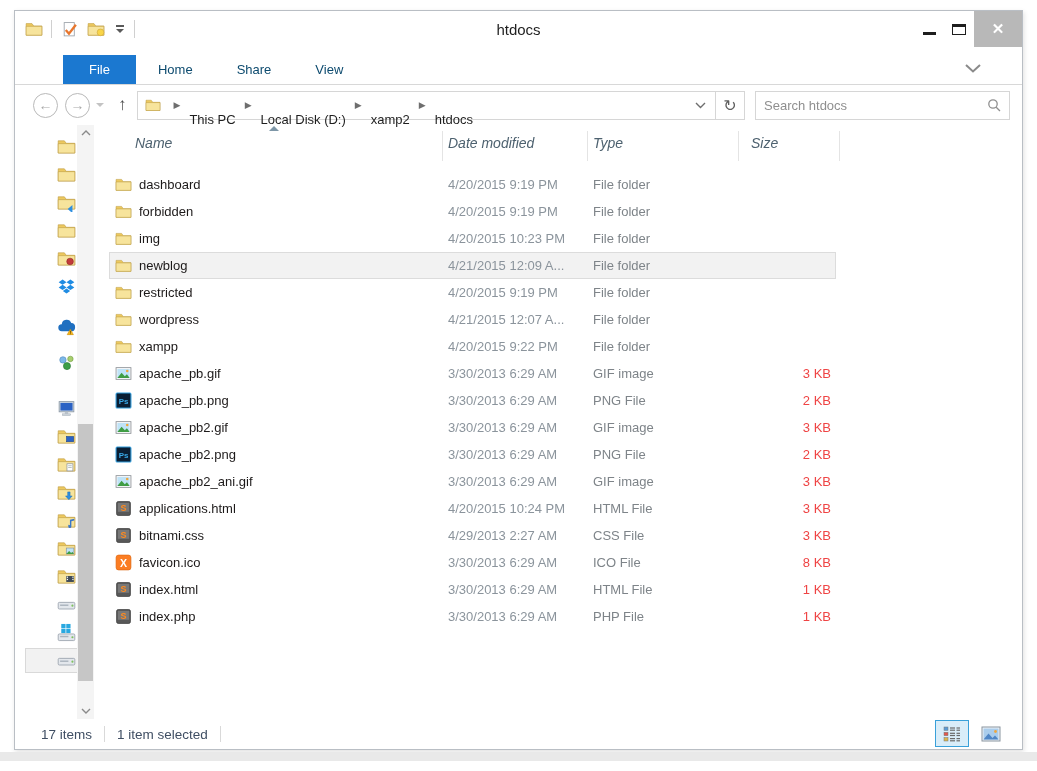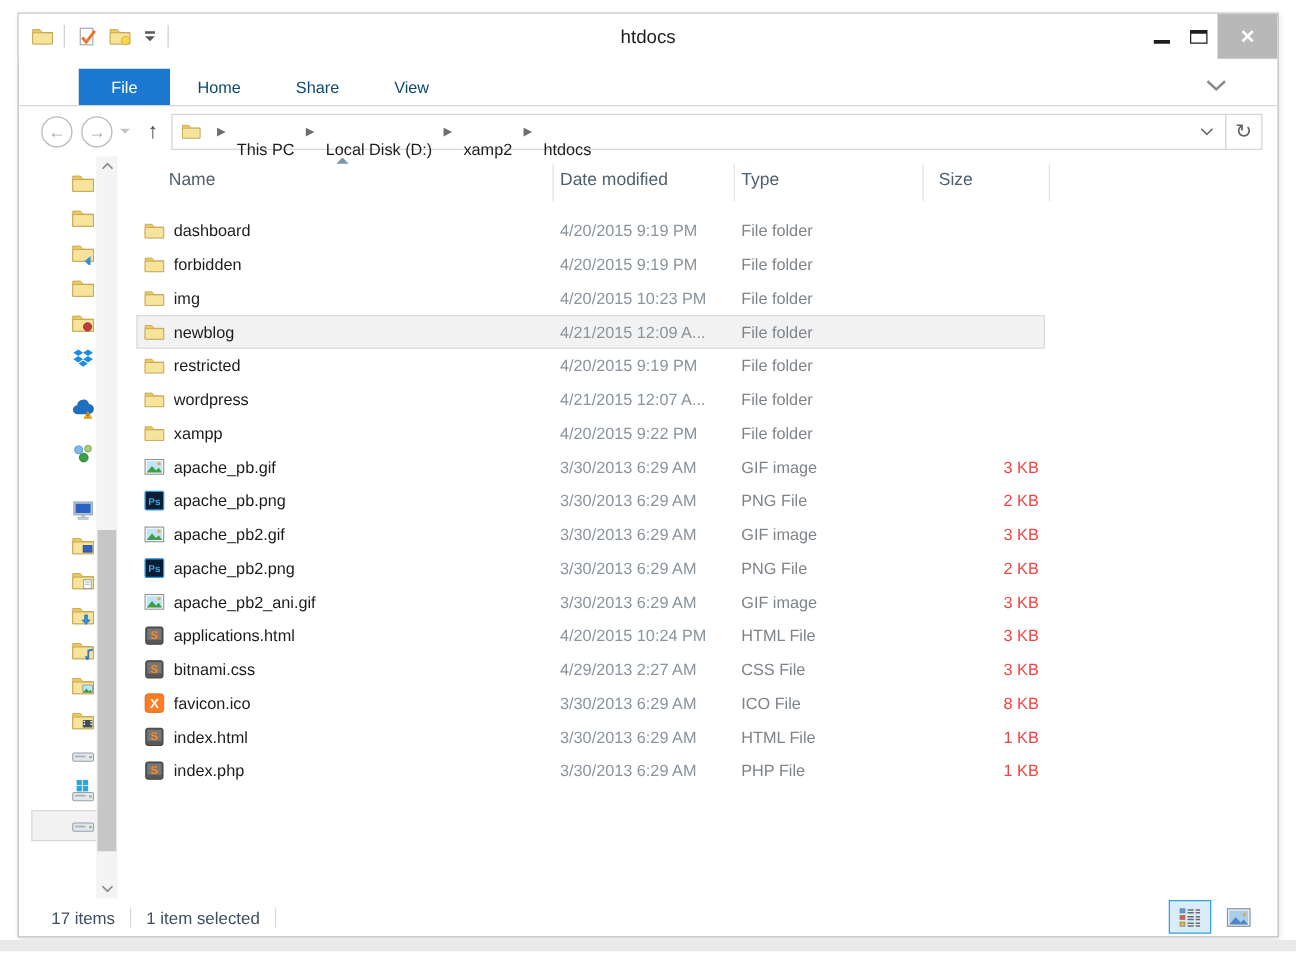--- a/index.html
+++ b/index.html
@@ -68,21 +68,21 @@
                                 background:#f2f2f2; border:1px solid #d9d9d9; }
   .side-item .sicon { position:relative; }
   .side-scroll { position:absolute; left:62px; top:0; width:17px; bottom:0; background:#f4f4f4; }
   .sb-arrow { position:absolute; left:0; width:17px; height:16px; display:flex; align-items:center; justify-content:center; color:#8a8a8a; }
   .sb-up { top:0; } .sb-down { bottom:0; }
   .sb-thumb { position:absolute; left:1px; width:15px; background:#c6c6c6; }
 
   
   .filelist { flex:1 1 auto; position:relative; font-size:13px; }
   .colheaders { position:absolute; left:0; top:6px; right:10px; height:30px; color:#4d616f; font-size:14px; }
-  .colheader { position:absolute; top:4px; }
+  .colheader { position:absolute; top:4px;font-style:italic; }
   .col-sep { position:absolute; top:0; width:1px; height:30px; background:#e4e4e4; }
   .sort-arrow { position:absolute; top:-5px; width:0; height:0; border-left:5px solid transparent; border-right:5px solid transparent; border-bottom:5px solid #7e97a8; }
   .rows { position:absolute; left:0; top:46px; right:0; }
   .frow { position:relative; height:27px; display:flex; align-items:center; }
   .frow .sel-box { position:absolute; left:8px; width:727px; top:0; bottom:0; background:#f2f2f2; border:1px solid #dcdcdc; }
   .frow .ficon { position:absolute; left:14px; width:17px; height:17px; }
   .frow .fname { position:absolute; left:38px; color:#1d1a1a; white-space:nowrap; }
   .frow .fdate { position:absolute; left:347px; color:#8b949c; white-space:nowrap; }
   .frow .ftype { position:absolute; left:492px; color:#7e8489; white-space:nowrap; }
   .frow .fsize { position:absolute; left:600px; width:130px; text-align:right; color:#ef4444; white-space:nowrap; }
@@ -189,20 +189,29 @@
             <span class="crumb-sep">▶</span>
             <span class="crumb">htdocs</span>
           </div>
         <div class="addr-chev">
           <svg width="11" height="7" viewBox="0 0 11 7">
               <polyline points="1,1 5.5,5.5 10,1" fill="none" stroke="#6e6e6e" stroke-width="1.4"></polyline>
             </svg>
         </div>
       </div>
       <div class="refresh-seg">↻</div>
+      <div class="searchbox">
+        <input placeholder="Search htdocs" style="">
+        <span>
+          <svg width="14" height="14" viewBox="0 0 14 14">
+              <circle cx="6" cy="6" r="4.2" fill="none" stroke="#8f8f8f" stroke-width="1.3"></circle>
+              <line x1="9.2" y1="9.2" x2="13" y2="13" stroke="#8f8f8f" stroke-width="1.3"></line>
+            </svg>
+        </span>
+      </div>
     </div>
 
     <div class="main">
       <div class="sidebar">
         <div class="side-items" id="sidebar-host">
             <div class="side-item">
               <span class="sicon">
                 <svg width="19" height="19" viewBox="0 0 16 16">
                   <path d="M1 3.2h5.2l1.6 2.1H15v8.2H1z" fill="#edc95f" stroke="#bb9a41" stroke-width=".5"></path>
                   <path d="M1 5.6h14v7.9H1z" fill="#f7e49c" stroke="#bb9a41" stroke-width=".5"></path>

